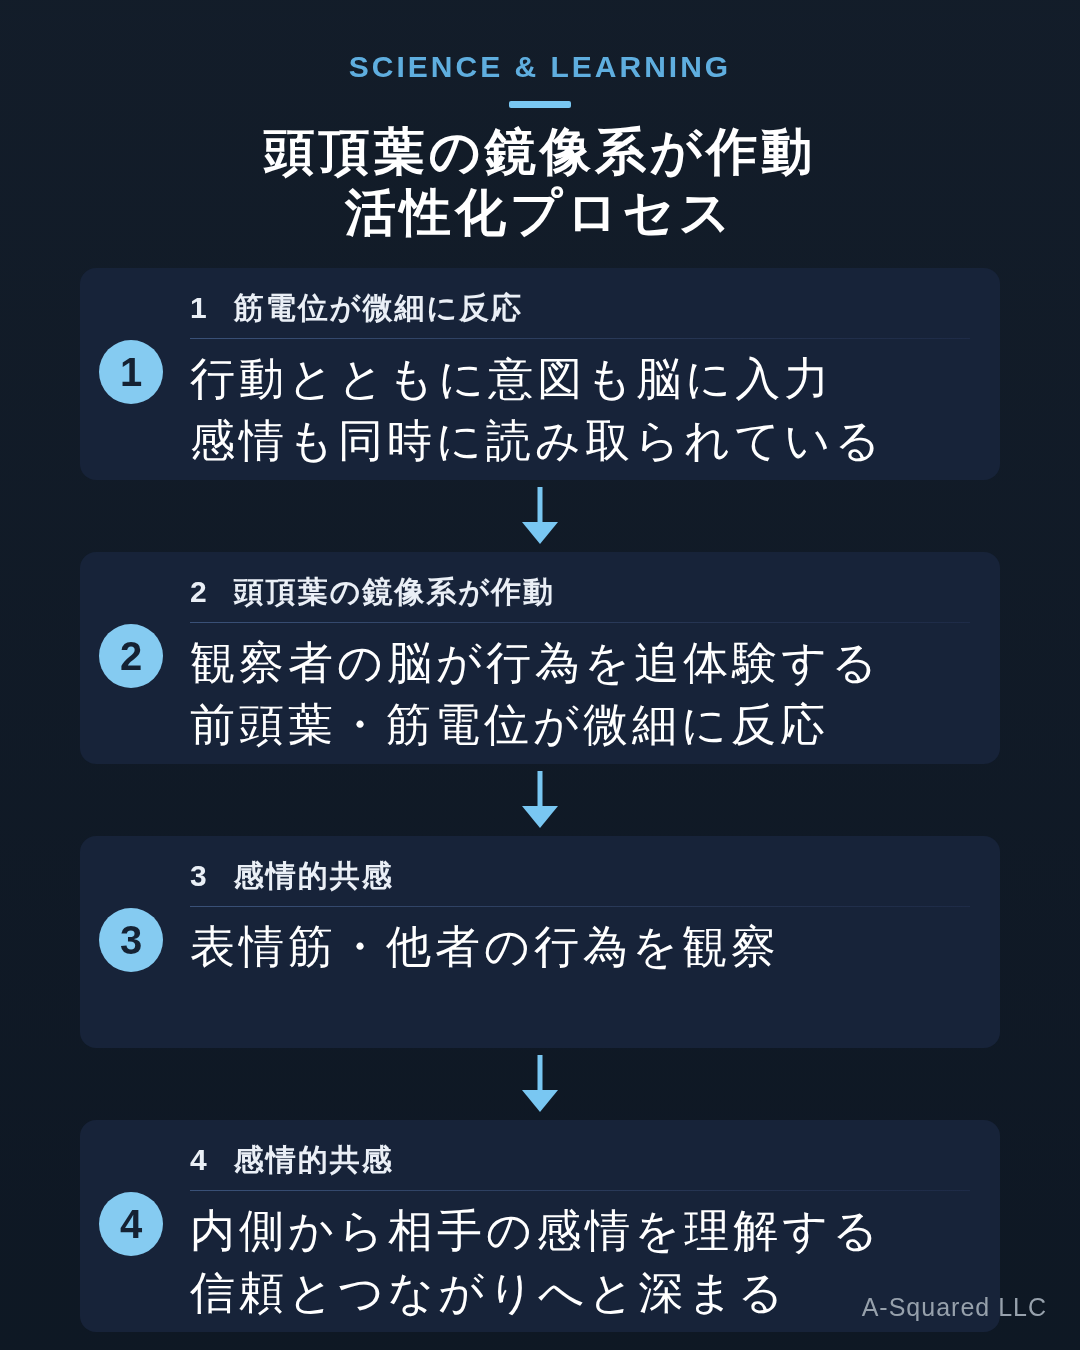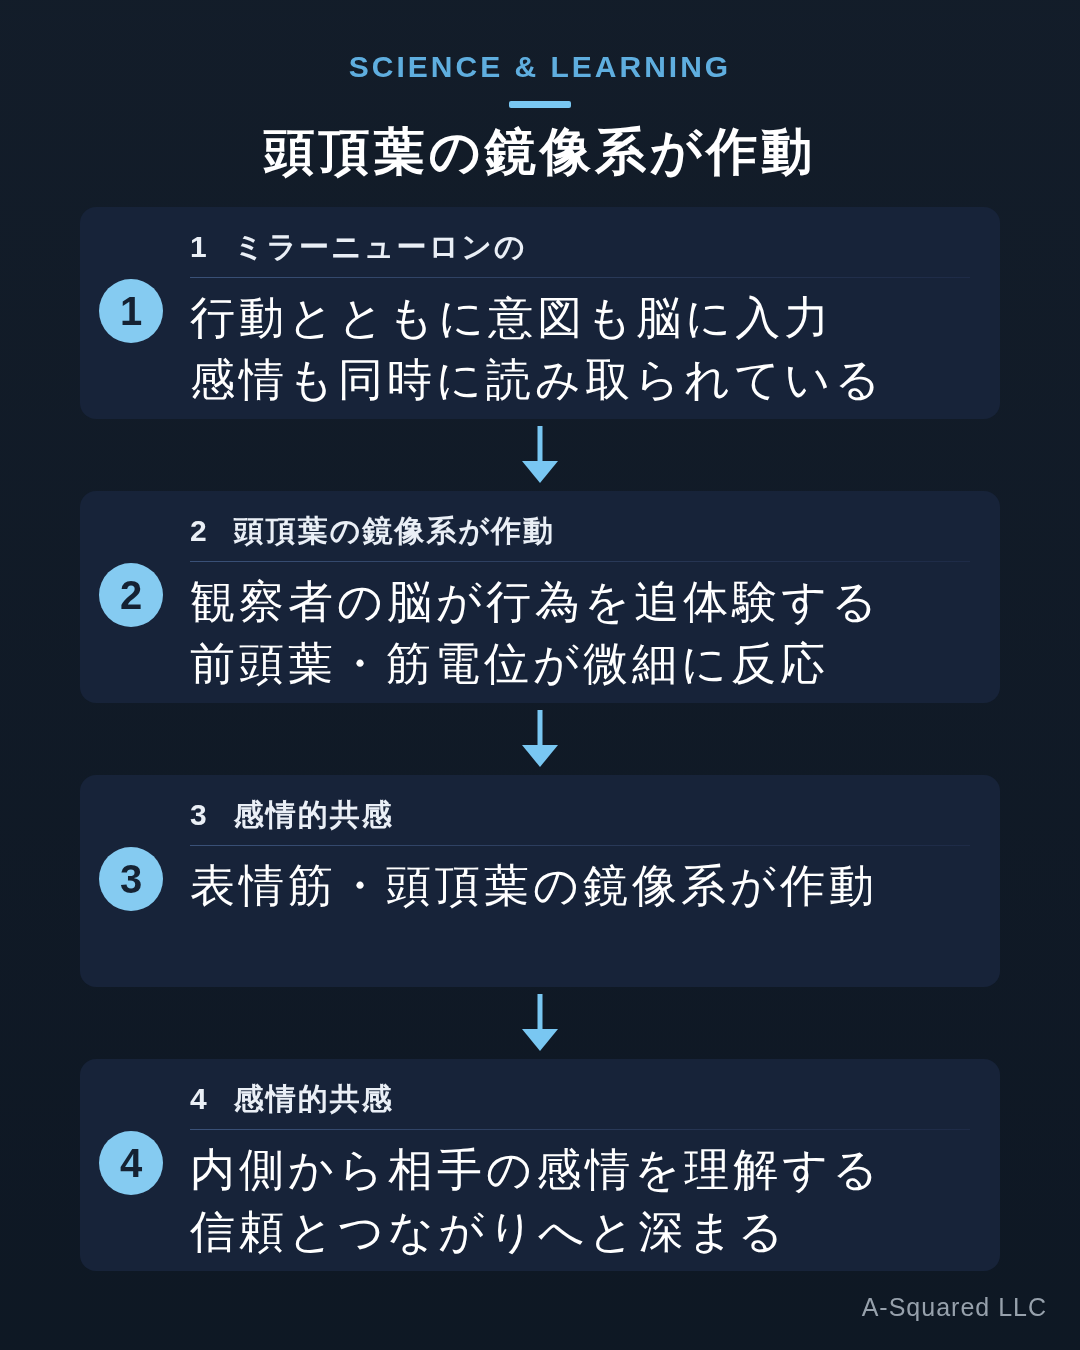--- a/index.html
+++ b/index.html
@@ -121,32 +121,33 @@
 </head>
 <body>
 
 <div class="page">
 
   <header class="hero">
     <div class="eyebrow">SCIENCE &amp; LEARNING</div>
     <div class="eyebrow-underline"></div>
     <h1 class="title">
       <span>頭頂葉の鏡像系が作動</span><br>
+      <span>活性化プロセス</span>
     </h1>
   </header>
 
   <main class="steps">
 
     <section class="card">
       <div class="badge">
         <span>1</span>
       </div>
       <div class="card-header">
         <span class="idx">1</span>
-        <span>ミラーニューロンの</span>
+        <span>筋電位が微細に反応</span>
       </div>
       <div class="rule"></div>
       <p class="body-text">
         <span>行動とともに意図も脳に入力</span><br>
         <span>感情も同時に読み取られている</span>
       </p>
     </section>
 
     <div class="arrow-wrap">
       <svg width="40" height="58" viewBox="0 0 40 58">
@@ -180,21 +181,21 @@
     <section class="card">
       <div class="badge">
         <span>3</span>
       </div>
       <div class="card-header">
         <span class="idx">3</span>
         <span>感情的共感</span>
       </div>
       <div class="rule"></div>
       <p class="body-text">
-        <span>表情筋・頭頂葉の鏡像系が作動</span><br>
+        <span>表情筋・他者の行為を観察</span><br>
       </p>
     </section>
 
     <div class="arrow-wrap">
       <svg width="40" height="58" viewBox="0 0 40 58">
         <rect x="17.5" y="0" width="5" height="37" fill="var(--arrow)"></rect>
         <path d="M2 35 L38 35 L20 57 Z" fill="var(--arrow)"></path>
       </svg>
     </div>
 

